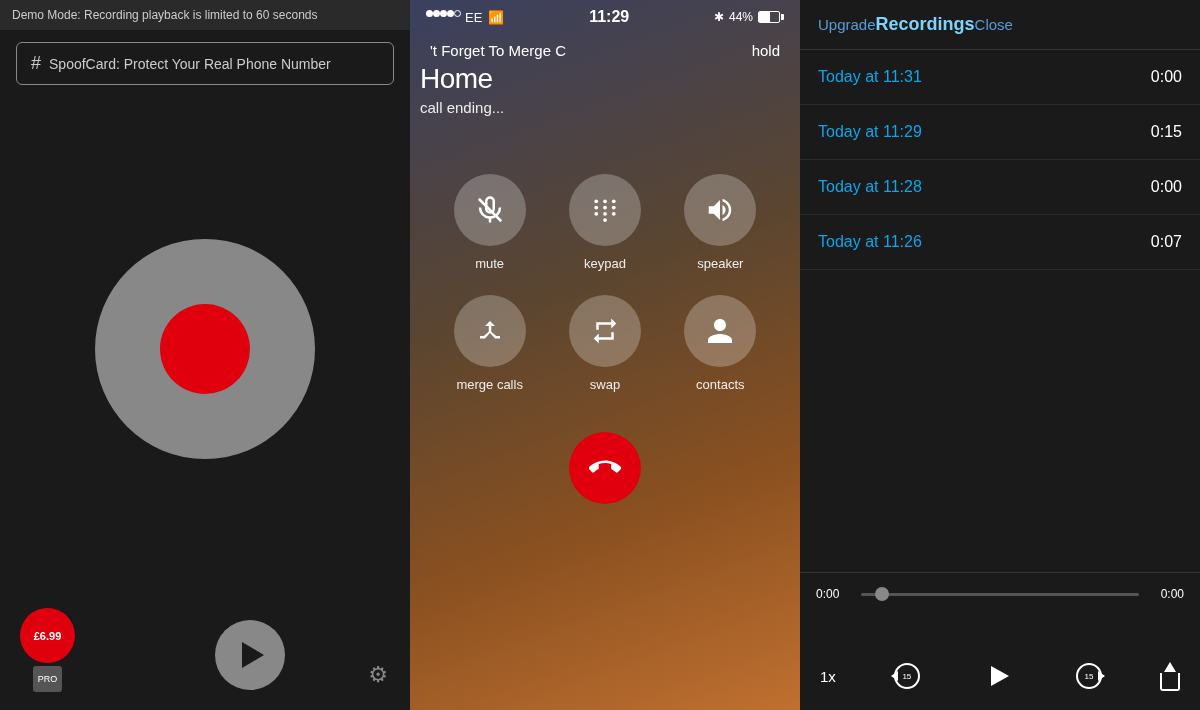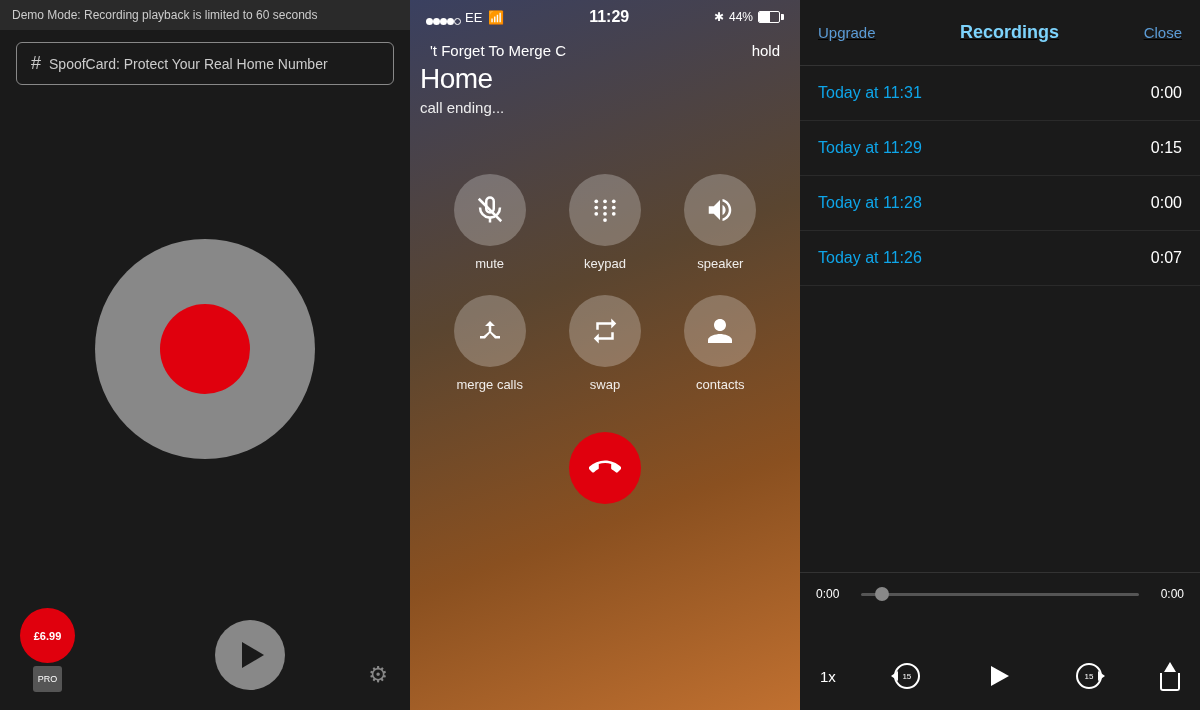--- a/index.html
+++ b/index.html
@@ -145,21 +145,21 @@
     .phone-status-bar {
       position: relative;
       z-index: 10;
       display: flex;
       justify-content: space-between;
       align-items: center;
       padding: 8px 16px;
       color: white;
       font-size: 13px;
     }
-    .status-left { display: flex; gap: 0; align-items: flex-end; }
+    .status-left { display: flex; gap: 0; align-items: flex-start; }
     .status-dot { width: 7px; height: 7px; border-radius: 50%; }
     .dot-filled { background: white; }
     .dot-empty { background: transparent; border: 1px solid white; }
     .status-center { font-weight: bold; font-size: 16px; }
     .status-right { display: flex; align-items: center; gap: 5px; font-size: 12px; }
     .battery-icon {
       display: inline-flex;
       align-items: center;
       gap: 1px;
     }
@@ -267,25 +267,23 @@
     
     .right-panel {
       width: 400px;
       height: 710px;
       background: #1a1a1a;
       display: flex;
       flex-direction: column;
     }
     .recordings-header {
       display: flex;
-      justify-content: space-between;
-      align-items: center;
-      padding: 22px 18px;
+      align-items: center;
+      padding: 14px 18px;
       border-bottom: 1px solid #333;
-      text-decoration: underline;
     }
     .recordings-header-btn {
       color: #5b9bd5;
       font-size: 15px;
       cursor: pointer;
     }
     .recordings-title {
       color: #7dd3fc;
       font-size: 18px;
       font-weight: 600;
@@ -433,21 +431,21 @@
   </style>
 </head>
 <body>
 
 <div class="left-panel">
   <div class="demo-banner">
     <span>Demo Mode: Recording playback is limited to 60 seconds</span>
   </div>
   <div class="spoofcard-banner">
     <span class="hash-icon">#</span>
-    <span>SpoofCard: Protect Your Real Home Number</span>
+    <span>SpoofCard: Protect Your Real Phone Number</span>
   </div>
 
   <div class="record-area">
     <div class="record-outer-circle">
       <div class="record-inner-circle"></div>
     </div>
   </div>
 
   <div style="position: relative; width: 100%; height: 130px;">
     <div class="play-button">

